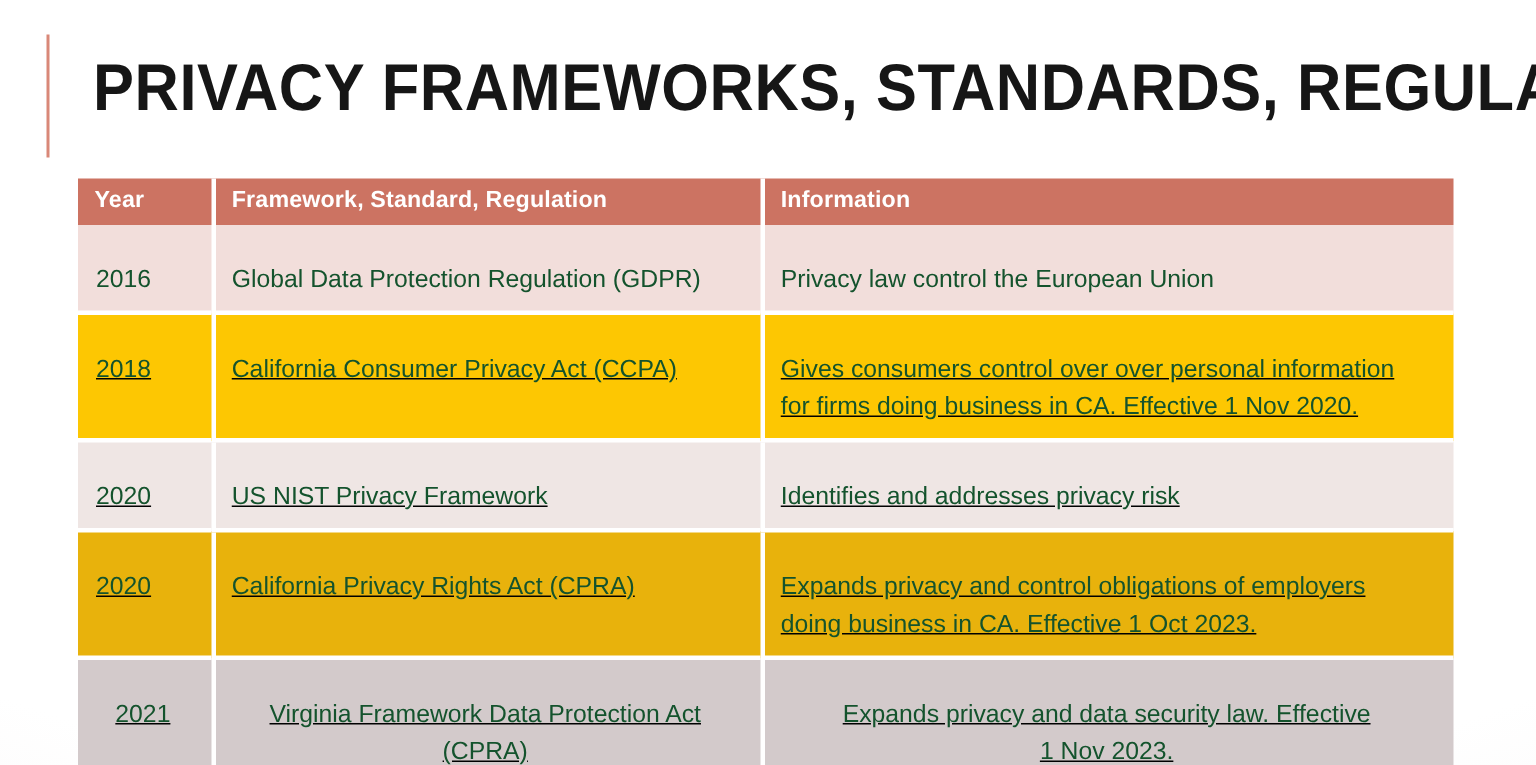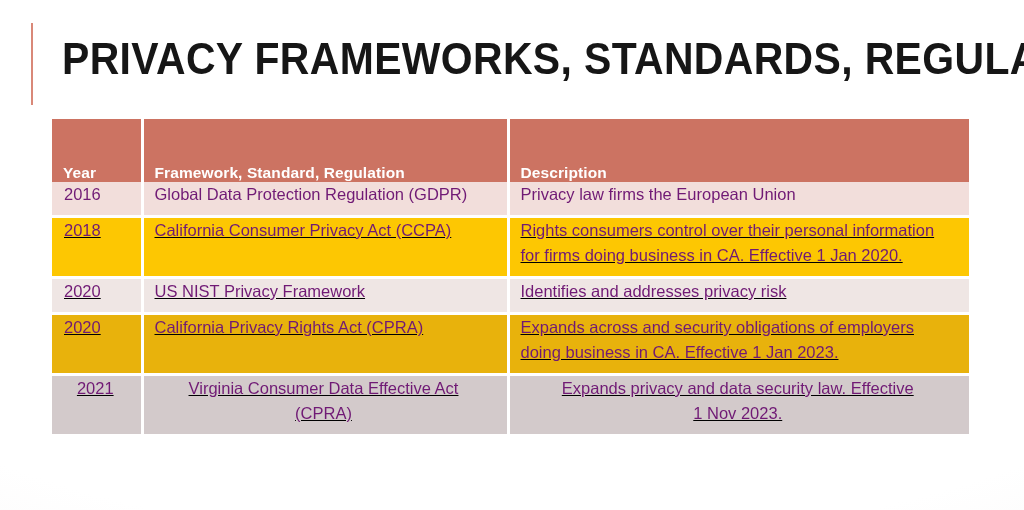--- a/index.html
+++ b/index.html
@@ -79,27 +79,26 @@
     background: #cc7362;
     color: #ffffff;
     font-size: 15.5px;
     font-weight: 700;
     text-align: left;
     height: 31px;
   }
   thead th .cell {
     padding: 6px 0 0 11px;
     letter-spacing: 0.1px;
-    margin-top: 39px;
   }
   tbody td .cell {
-    padding: 0 14px 8px 11px;
+    padding: 24px 14px 8px 11px;
     font-size: 16.5px;
     line-height: 25px;
-    color: #701a75;
+    color: #14532d;
   }
   tbody td.year .cell {
     padding-left: 12px;
   }
   tbody tr { }
   tbody tr.sep td {
     border-top: 3px solid #ffffff;
     text-decoration: underline;
   }
   
@@ -129,51 +128,51 @@
     </colgroup>
     <thead>
       <tr>
         <th>
           <div class="cell">Year</div>
         </th>
         <th>
           <div class="cell">Framework, Standard, Regulation</div>
         </th>
         <th>
-          <div class="cell">Description</div>
+          <div class="cell">Information</div>
         </th>
       </tr>
     </thead>
     <tbody>
 
       <tr class="tint-pink">
         <td class="year">
           <div class="cell">2016</div>
         </td>
         <td>
           <div class="cell"><span>Global Data Protection Regulation (GDPR)</span></div>
         </td>
         <td>
           <div class="cell">
-            <div>Privacy law firms the European Union</div>
+            <div>Privacy law control the European Union</div>
           </div>
         </td>
       </tr>
 
       <tr class="tint-yellow sep">
         <td class="year">
           <div class="cell">2018</div>
         </td>
         <td>
           <div class="cell"><span>California Consumer Privacy Act (CCPA)</span></div>
         </td>
         <td>
           <div class="cell">
-            <div>Rights consumers control over their personal information</div>
-            <div>for firms doing business in CA. Effective 1 Jan 2020.</div>
+            <div>Gives consumers control over over personal information</div>
+            <div>for firms doing business in CA. Effective 1 Nov 2020.</div>
           </div>
         </td>
       </tr>
 
 
       <tr class="tint-pink-lite sep">
         <td class="year">
           <div class="cell">2020</div>
         </td>
         <td>
@@ -188,33 +187,33 @@
 
       <tr class="tint-amber sep">
         <td class="year">
           <div class="cell">2020</div>
         </td>
         <td>
           <div class="cell"><span>California Privacy Rights Act (CPRA)</span></div>
         </td>
         <td>
           <div class="cell">
-            <div>Expands across and security obligations of employers</div>
-            <div>doing business in CA. Effective 1 Jan 2023.</div>
+            <div>Expands privacy and control obligations of employers</div>
+            <div>doing business in CA. Effective 1 Oct 2023.</div>
           </div>
         </td>
       </tr>
 
       <tr class="tint-mauve sep">
         <td class="year">
           <div class="cell">2021</div>
         </td>
         <td>
           <div class="cell">
-            <div>Virginia Consumer Data Effective Act</div>
+            <div>Virginia Framework Data Protection Act</div>
             <div>(CPRA)</div>
           </div>
         </td>
         <td>
           <div class="cell">
             <div>Expands privacy and data security law. Effective</div>
             <div>1 Nov 2023.</div>
           </div>
         </td>
       </tr>

